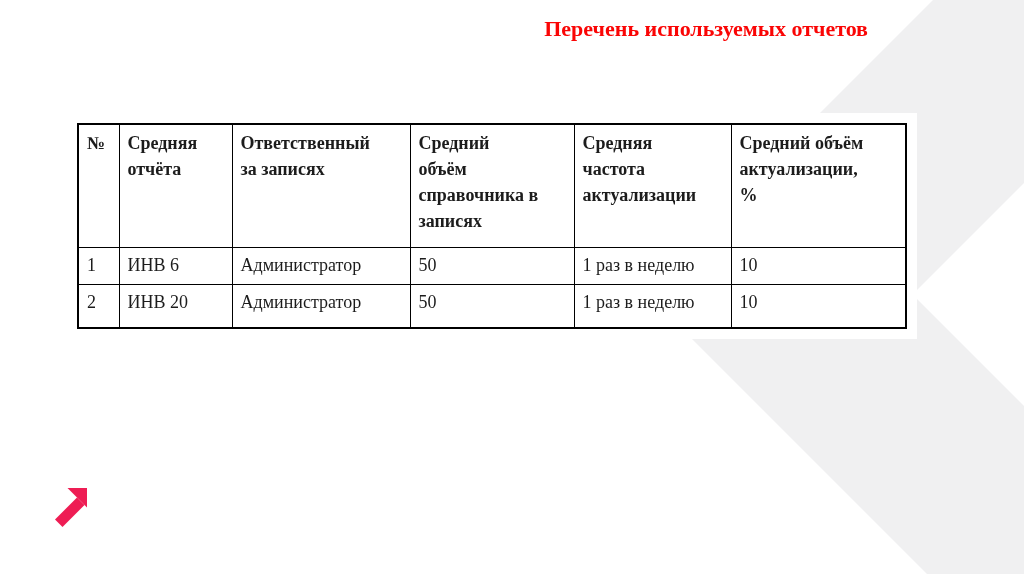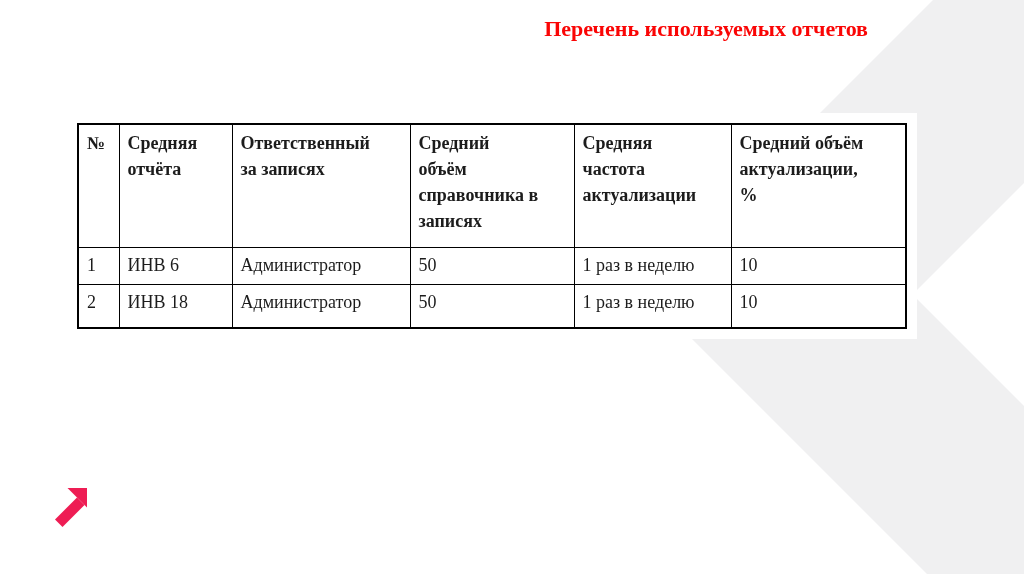--- a/index.html
+++ b/index.html
@@ -103,21 +103,21 @@
         <tr class="data-row-1">
           <td>1</td>
           <td>ИНВ 6</td>
           <td>Администратор</td>
           <td>50</td>
           <td>1 раз в неделю</td>
           <td>10</td>
         </tr>
         <tr class="data-row-2">
           <td>2</td>
-          <td>ИНВ 18</td>
+          <td>ИНВ 20</td>
           <td>Администратор</td>
           <td>50</td>
           <td>1 раз в неделю</td>
           <td>10</td>
         </tr>
       </tbody>
     </table>
   </div>
 
   <svg class="logo" viewBox="0 0 34 42" aria-hidden="true">

